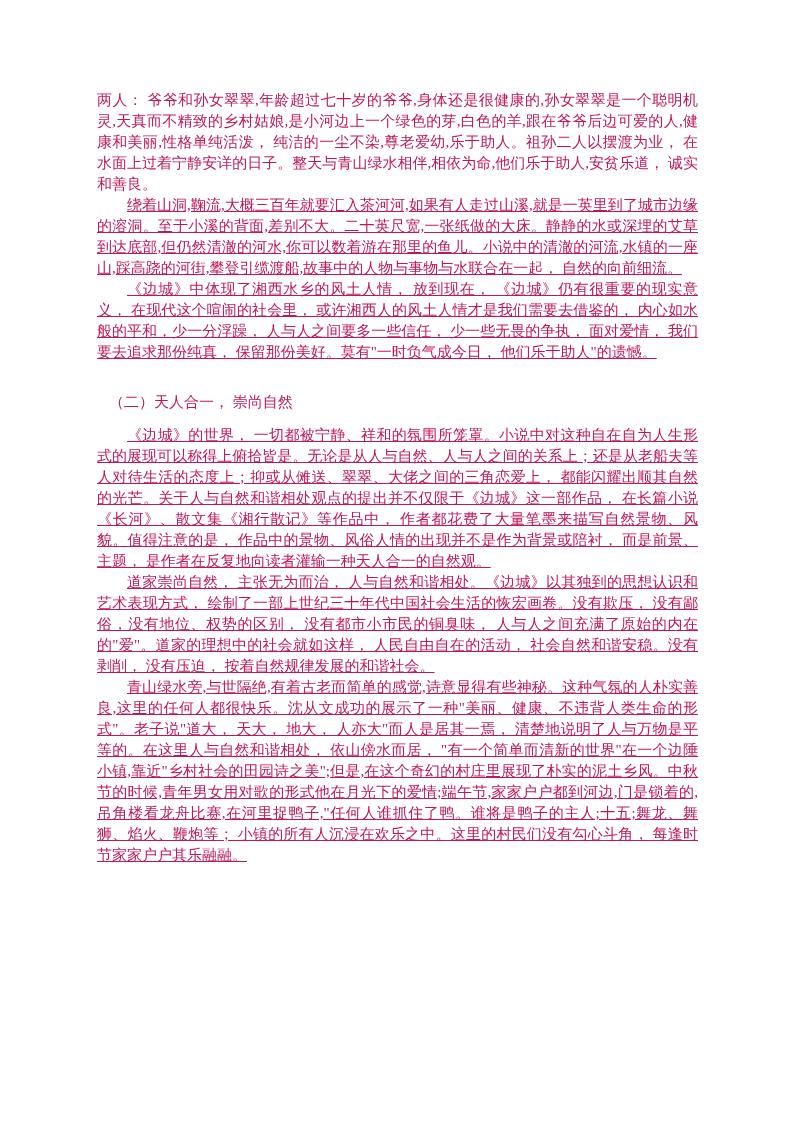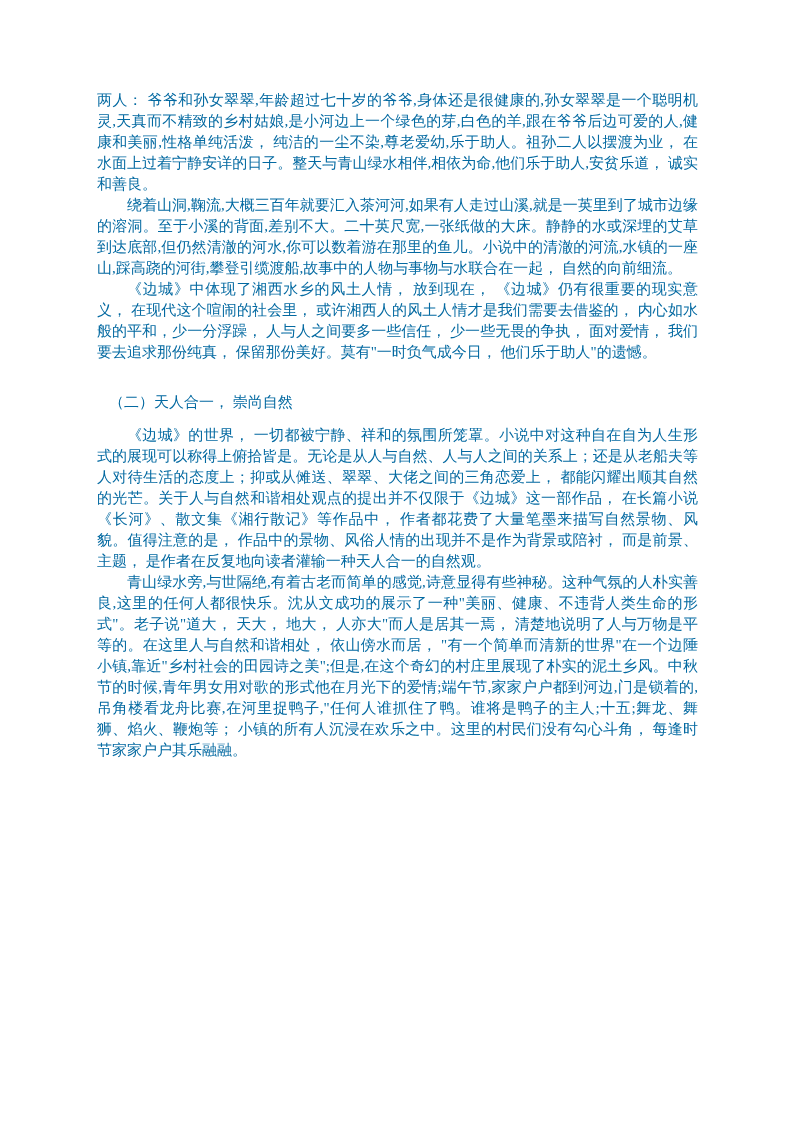--- a/index.html
+++ b/index.html
@@ -19,30 +19,31 @@
     inset: 0;
     background: #ffffff;
   }
   .text-block {
     position: absolute;
     left: 97px;
     top: 90px;
     width: 601px;
     font-size: 15px;
     line-height: 21px;
-    color: #0369a1;
+    color: #be185d;
     text-align: justify;
     letter-spacing: 0;
   }
   .para {
     margin: 0;
     padding: 0;
   }
   .para.indent {
     text-indent: 2em;
+    text-decoration: underline;
   }
   .heading {
     margin: 12px;
     padding: 0;
     font-weight: normal;
     font-size: 15px;
     line-height: 21px;
   }
   .spacer {
     height: 17px;
@@ -59,20 +60,21 @@
     <p class="para indent">绕着山洞,鞠流,大概三百年就要汇入茶河河,如果有人走过山溪,就是一英里到了城市边缘的溶洞。至于小溪的背面,差别不大。二十英尺宽,一张纸做的大床。静静的水或深埋的艾草到达底部,但仍然清澈的河水,你可以数着游在那里的鱼儿。小说中的清澈的河流,水镇的一座山,踩高跷的河街,攀登引缆渡船,故事中的人物与事物与水联合在一起， 自然的向前细流。</p>
 
     <p class="para indent">《边城》中体现了湘西水乡的风土人情， 放到现在， 《边城》仍有很重要的现实意义， 在现代这个喧闹的社会里， 或许湘西人的风土人情才是我们需要去借鉴的， 内心如水般的平和，少一分浮躁， 人与人之间要多一些信任， 少一些无畏的争执， 面对爱情， 我们要去追求那份纯真， 保留那份美好。莫有"一时负气成今日， 他们乐于助人"的遗憾。</p>
 
     <div class="spacer"></div>
 
     <p class="heading">（二）天人合一， 崇尚自然</p>
 
     <p class="para indent">《边城》的世界， 一切都被宁静、祥和的氛围所笼罩。小说中对这种自在自为人生形式的展现可以称得上俯拾皆是。无论是从人与自然、人与人之间的关系上；还是从老船夫等人对待生活的态度上；抑或从傩送、翠翠、大佬之间的三角恋爱上， 都能闪耀出顺其自然的光芒。关于人与自然和谐相处观点的提出并不仅限于《边城》这一部作品， 在长篇小说《长河》、散文集《湘行散记》等作品中， 作者都花费了大量笔墨来描写自然景物、风貌。值得注意的是， 作品中的景物、风俗人情的出现并不是作为背景或陪衬， 而是前景、主题， 是作者在反复地向读者灌输一种天人合一的自然观。</p>
 
+    <p class="para indent">道家崇尚自然， 主张无为而治， 人与自然和谐相处。《边城》以其独到的思想认识和艺术表现方式， 绘制了一部上世纪三十年代中国社会生活的恢宏画卷。没有欺压， 没有鄙俗，没有地位、权势的区别， 没有都市小市民的铜臭味， 人与人之间充满了原始的内在的"爱"。道家的理想中的社会就如这样， 人民自由自在的活动， 社会自然和谐安稳。没有剥削， 没有压迫， 按着自然规律发展的和谐社会。</p>
 
     <p class="para indent">青山绿水旁,与世隔绝,有着古老而简单的感觉,诗意显得有些神秘。这种气氛的人朴实善良,这里的任何人都很快乐。沈从文成功的展示了一种"美丽、健康、不违背人类生命的形式"。老子说"道大， 天大， 地大， 人亦大"而人是居其一焉， 清楚地说明了人与万物是平等的。在这里人与自然和谐相处， 依山傍水而居， "有一个简单而清新的世界"在一个边陲小镇,靠近"乡村社会的田园诗之美";但是,在这个奇幻的村庄里展现了朴实的泥土乡风。中秋节的时候,青年男女用对歌的形式他在月光下的爱情;端午节,家家户户都到河边,门是锁着的,吊角楼看龙舟比赛,在河里捉鸭子,"任何人谁抓住了鸭。谁将是鸭子的主人;十五;舞龙、舞狮、焰火、鞭炮等； 小镇的所有人沉浸在欢乐之中。这里的村民们没有勾心斗角， 每逢时节家家户户其乐融融。</p>
 
 
 
 
   </div>
 </div>
 
 </body></html>

